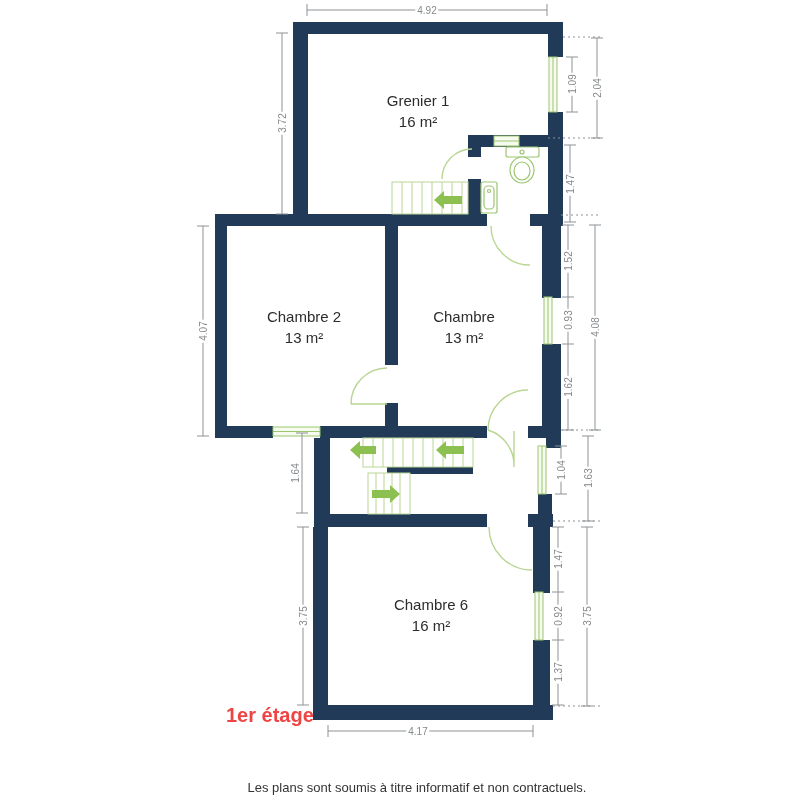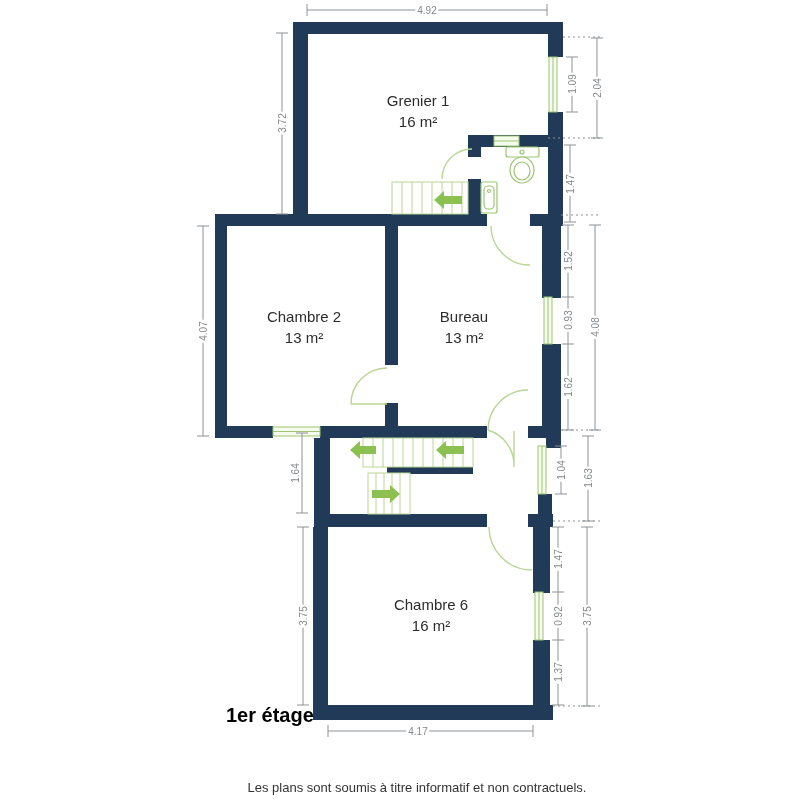--- a/index.html
+++ b/index.html
@@ -30,21 +30,21 @@
     position:absolute;font-size:10px;color:#85898c;background:#fff;
     padding:0 2px;white-space:nowrap;transform:translate(-50%,-50%);
   }
   .dim-label.v{transform:translate(-50%,-50%) rotate(-90deg);}
   .room-label{
     position:absolute;transform:translateX(-50%);text-align:center;
     font-size:15px;line-height:21px;color:var(--text);white-space:nowrap;
   }
   .room-label span{display:block;}
   .floor-label{
-    position:absolute;font-size:20px;font-weight:bold;color:#000000;white-space:nowrap;
+    position:absolute;font-size:20px;font-weight:bold;color:#ef4444;white-space:nowrap;
   }
   .disclaimer{
     position:absolute;left:17px;top:780px;width:800px;text-align:center;
     font-size:13px;color:#333;white-space:nowrap;
   }
 </style>
 </head>
 <body>
 
 <div class="stage">
@@ -198,21 +198,21 @@
 
   <div class="room-label" style="left:418px;top:90px;">
     <span>Grenier 1</span>
     <span>16 m²</span>
   </div>
   <div class="room-label" style="left:304px;top:306px;">
     <span>Chambre 2</span>
     <span>13 m²</span>
   </div>
   <div class="room-label" style="left:464px;top:306px;">
-    <span>Bureau</span>
+    <span>Chambre</span>
     <span>13 m²</span>
   </div>
   <div class="room-label" style="left:431px;top:594px;">
     <span>Chambre 6</span>
     <span>16 m²</span>
   </div>
 
   <div class="floor-label" style="left:226px;top:704px;">1er étage</div>
   <div class="disclaimer">Les plans sont soumis à titre informatif et non contractuels.</div>
 

